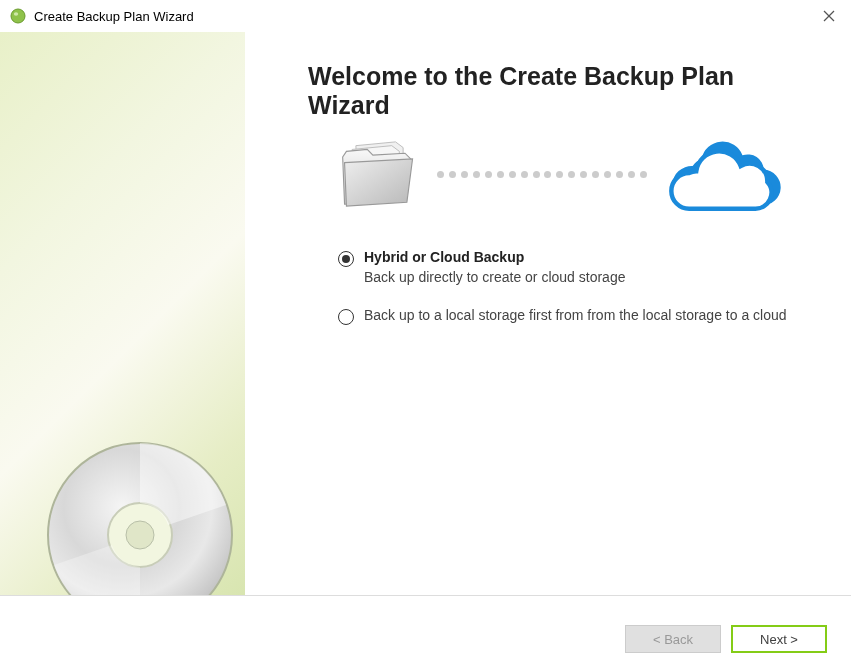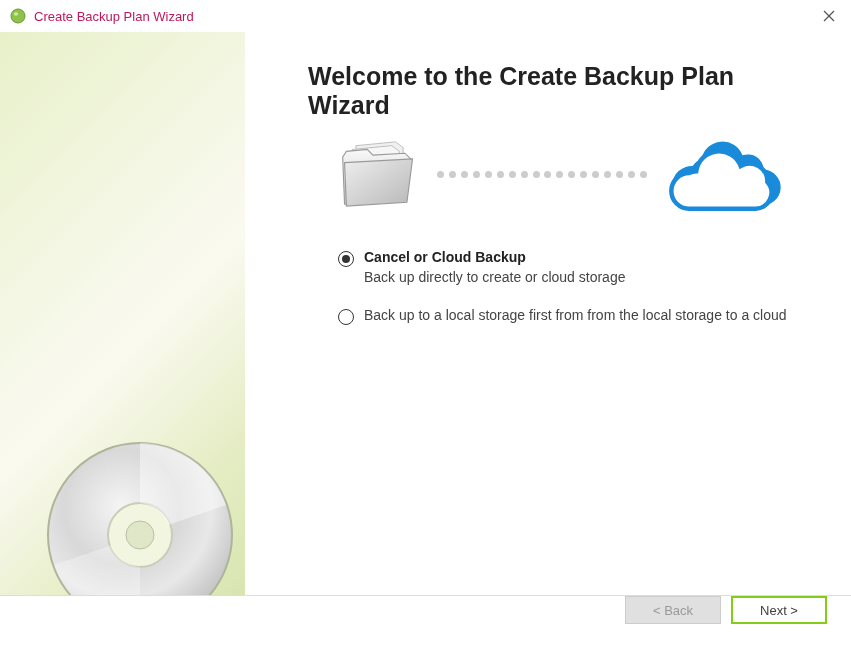--- a/index.html
+++ b/index.html
@@ -14,21 +14,21 @@
       height: 653px;
       overflow: hidden;
       position: relative;
     }
     .titlebar {
       height: 32px;
       display: flex;
       align-items: center;
       padding: 0 10px;
       font-size: 13px;
-      color: #be185d;
+      color: #000000;
       position: relative;
     }
     .titlebar .app-icon {
       width: 16px;
       height: 16px;
       margin-right: 8px;
       display: inline-flex;
       align-items: center;
       justify-content: center;
     }
@@ -161,21 +161,21 @@
       color: #444;
     }
     .footer {
       position: absolute;
       left: 0;
       right: 0;
       bottom: 0;
       height: 58px;
       border-top: 1px solid #ddd;
       display: flex;
-      align-items: flex-start;
+      align-items: flex-end;
       justify-content: flex-end;
       padding: 0 24px;
       gap: 10px;
       background: #fff;
     }
     .btn {
       min-width: 96px;
       height: 28px;
       font-size: 13px;
       font-family: inherit;
@@ -291,21 +291,21 @@
                  L 28 84
                  a 20 20 0 0 1 0 -40
                  a 18 18 0 0 1 8 -2 Z" fill="#ffffff" stroke="#1a8adb" stroke-width="5"></path>
       </svg>
     </div>
 
     <div class="options">
       <div class="option">
         <div class="radio selected"></div>
         <div class="option-text">
-          <span class="option-title">Cancel or Cloud Backup</span>
+          <span class="option-title">Hybrid or Cloud Backup</span>
           <span class="option-desc">Back up directly to create or cloud storage</span>
         </div>
       </div>
       <div class="option">
         <div class="radio"></div>
         <div class="option-text">
           <span class="option-desc">Back up to a local storage first from from the local storage to a cloud</span>
         </div>
       </div>
     </div>

